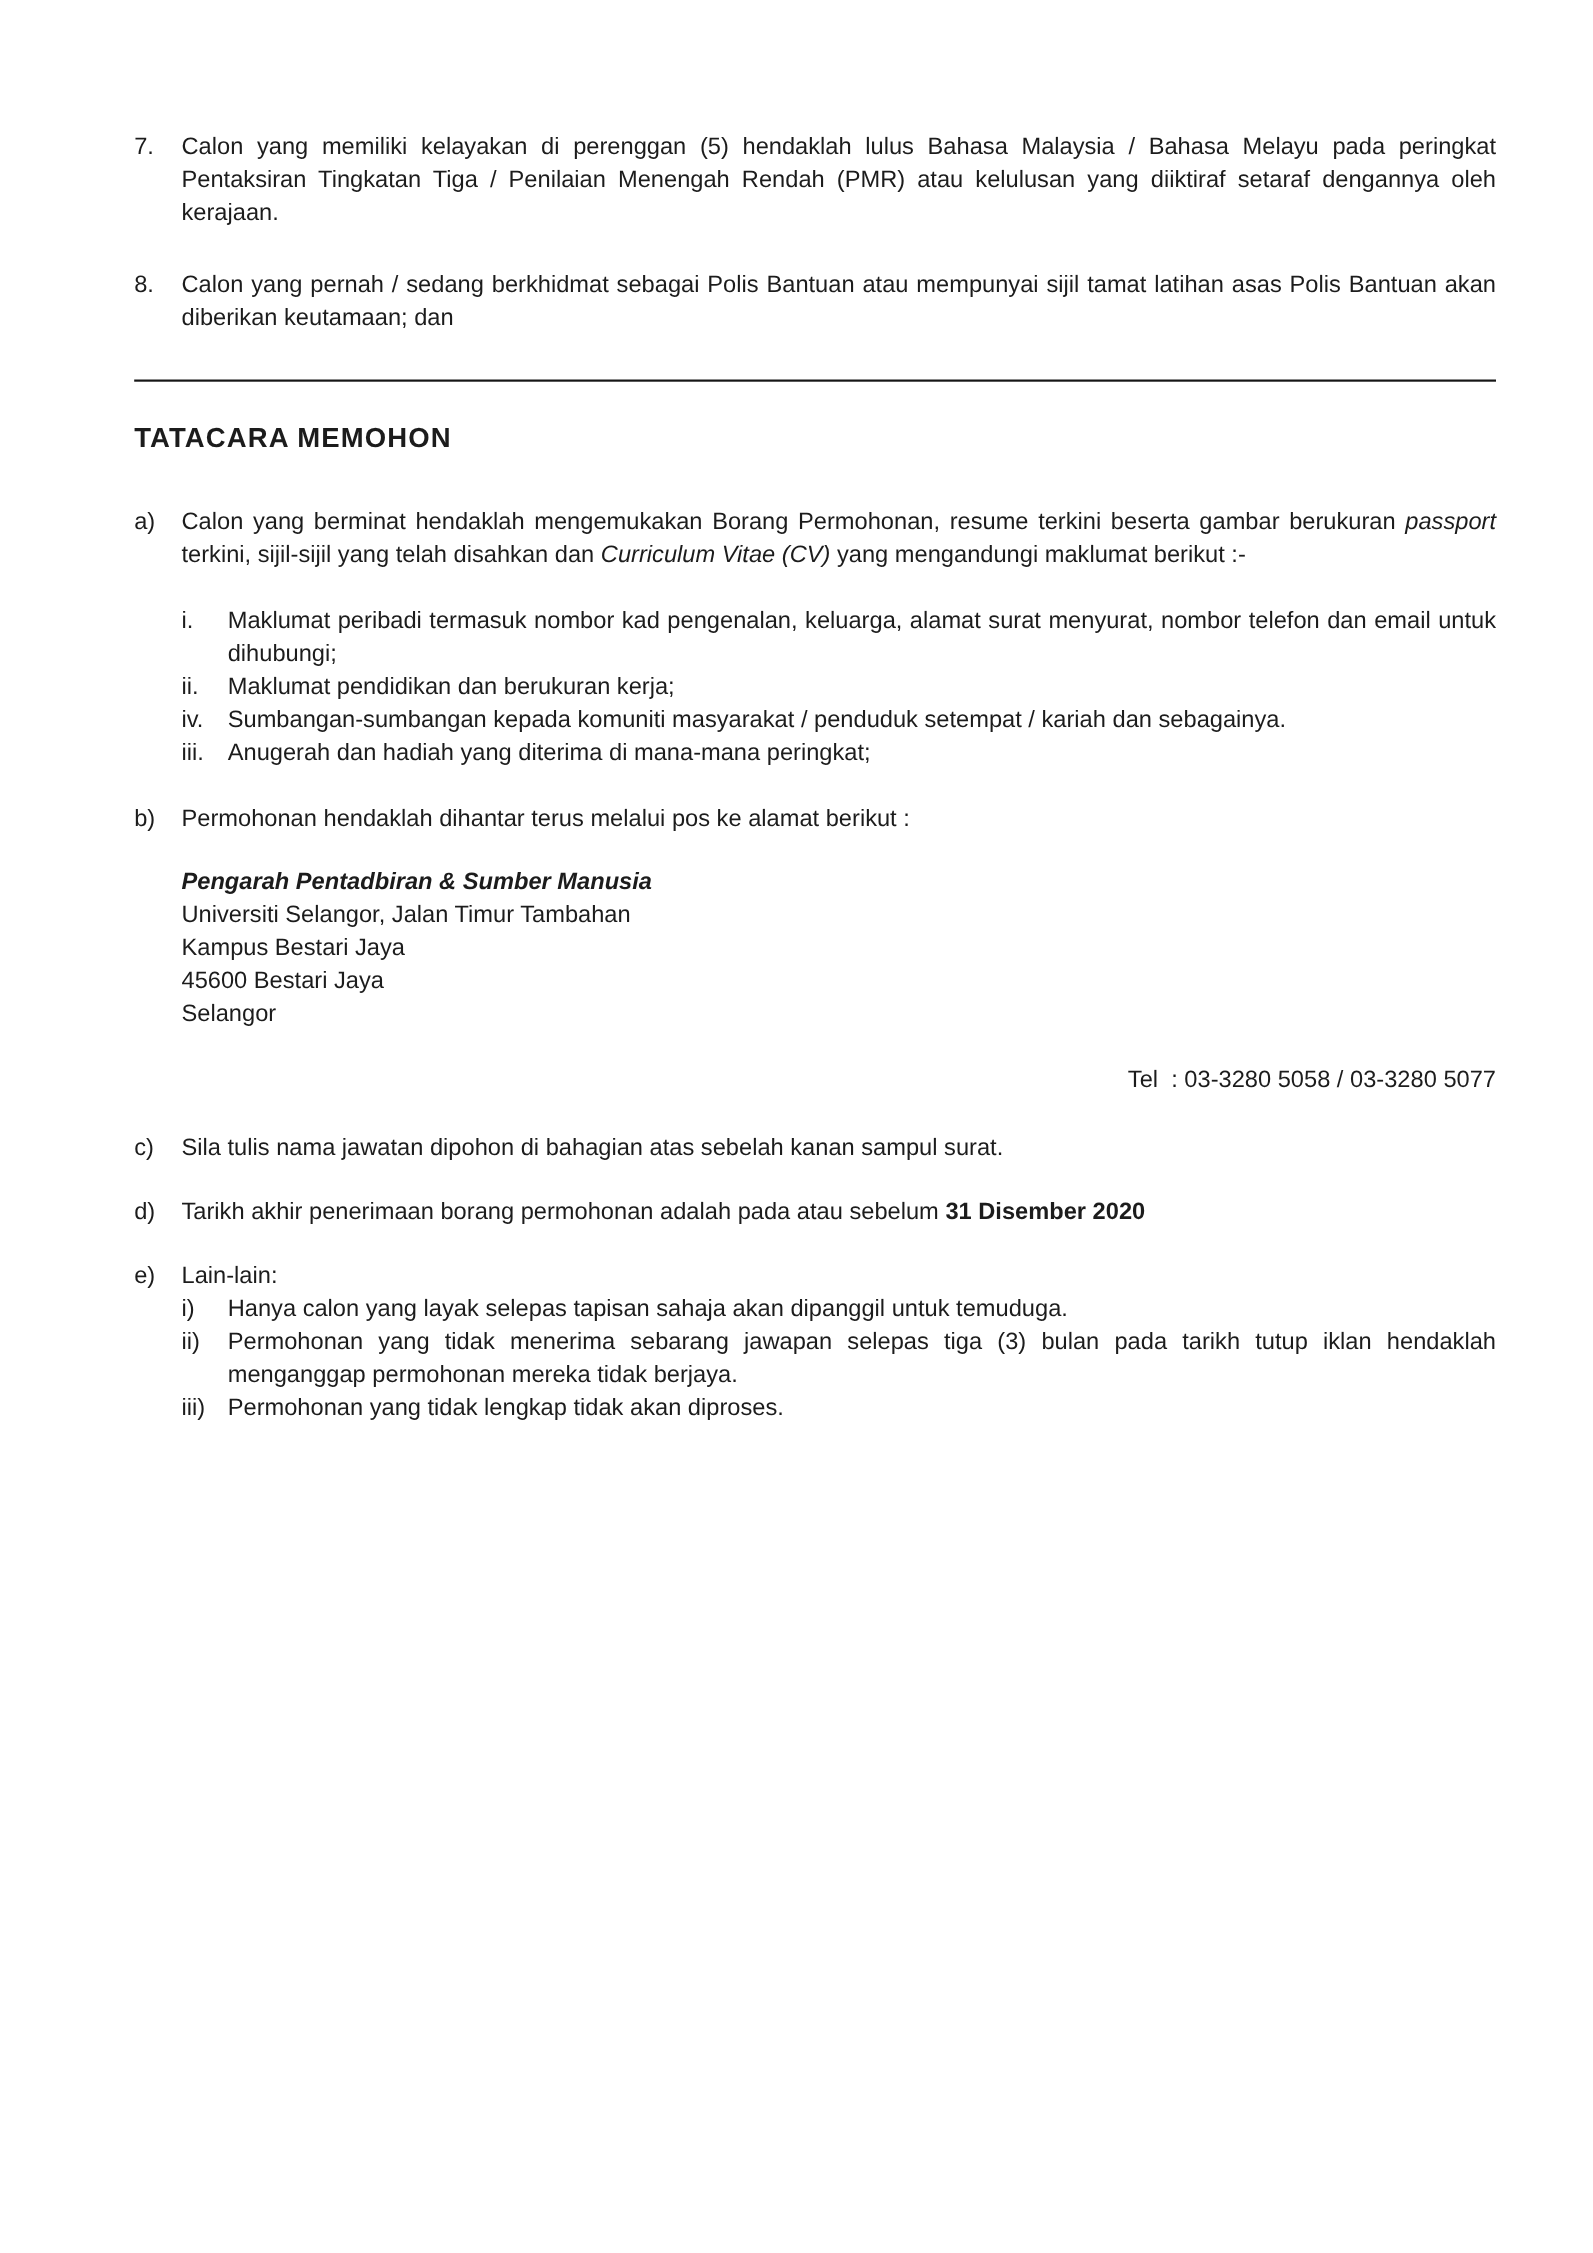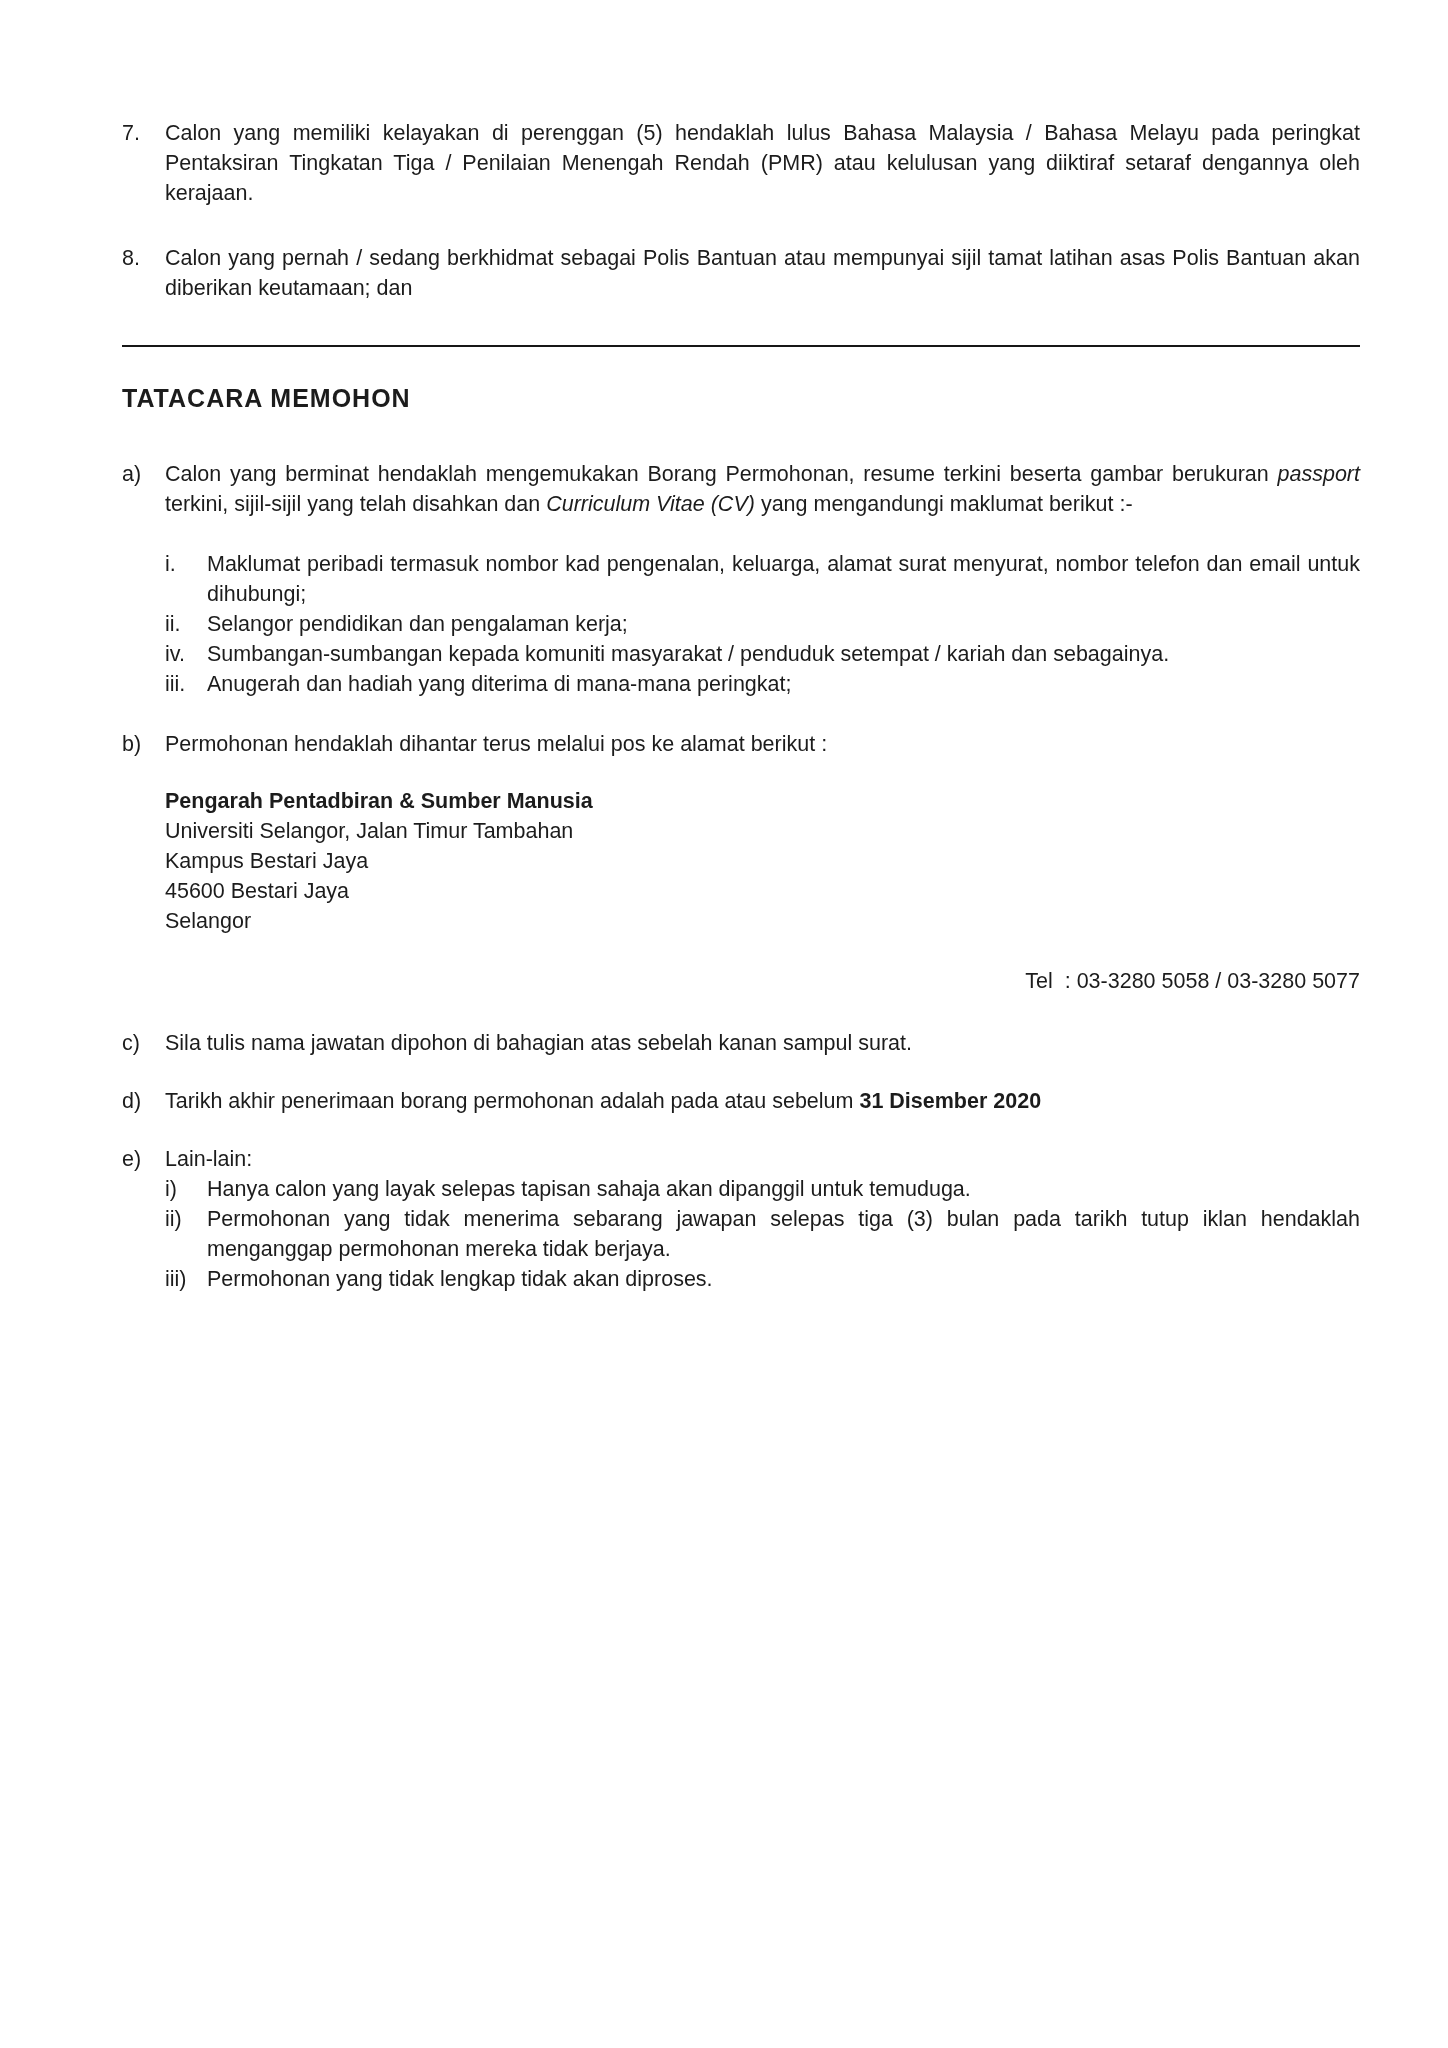--- a/index.html
+++ b/index.html
@@ -39,21 +39,21 @@
     margin: 0 0 46px 0;
   }
 
   .item-a { margin-bottom: 30px; }
   .sub-list { margin-top: 30px; }
   .sub-item { display: flex; align-items: flex-start; }
   .sub-item .marker { flex: 0 0 42px; }
 
   .item-b { margin-bottom: 32px; }
   .address { margin-top: 27px; }
-  .addr-name { font-weight: 700; }
+  .addr-name { font-weight: 700; font-style: italic; }
   .tel-line { margin-top: 30px; white-space: pre-wrap; text-align: right; }
 
   .item-c { margin-bottom: 28px; }
   .item-d { margin-bottom: 28px; }
 
   .bold { font-weight: 700; }
   .italic { font-style: italic; }
 </style>
 </head>
 <body>
@@ -80,21 +80,21 @@
       <div class="justify">
         <span>Calon yang berminat hendaklah mengemukakan Borang Permohonan, resume terkini beserta gambar berukuran </span><span class="italic">passport</span><span> terkini, sijil-sijil yang telah disahkan dan </span><span class="italic">Curriculum Vitae (CV)</span><span> yang mengandungi maklumat berikut :-</span>
       </div>
       <div class="sub-list">
         <div class="sub-item">
           <span class="marker">i.</span>
           <div class="content justify">Maklumat peribadi termasuk nombor kad pengenalan, keluarga, alamat surat menyurat, nombor telefon dan email untuk dihubungi;</div>
         </div>
         <div class="sub-item">
           <span class="marker">ii.</span>
-          <div class="content justify">Selangor pendidikan dan pengalaman kerja;</div>
+          <div class="content justify">Maklumat pendidikan dan berukuran kerja;</div>
         </div>
         <div class="sub-item">
           <span class="marker">iv.</span>
           <div class="content justify">Sumbangan-sumbangan kepada komuniti masyarakat / penduduk setempat / kariah dan sebagainya.</div>
         </div>
         <div class="sub-item">
           <span class="marker">iii.</span>
           <div class="content justify">Anugerah dan hadiah yang diterima di mana-mana peringkat;</div>
         </div>
       </div>

